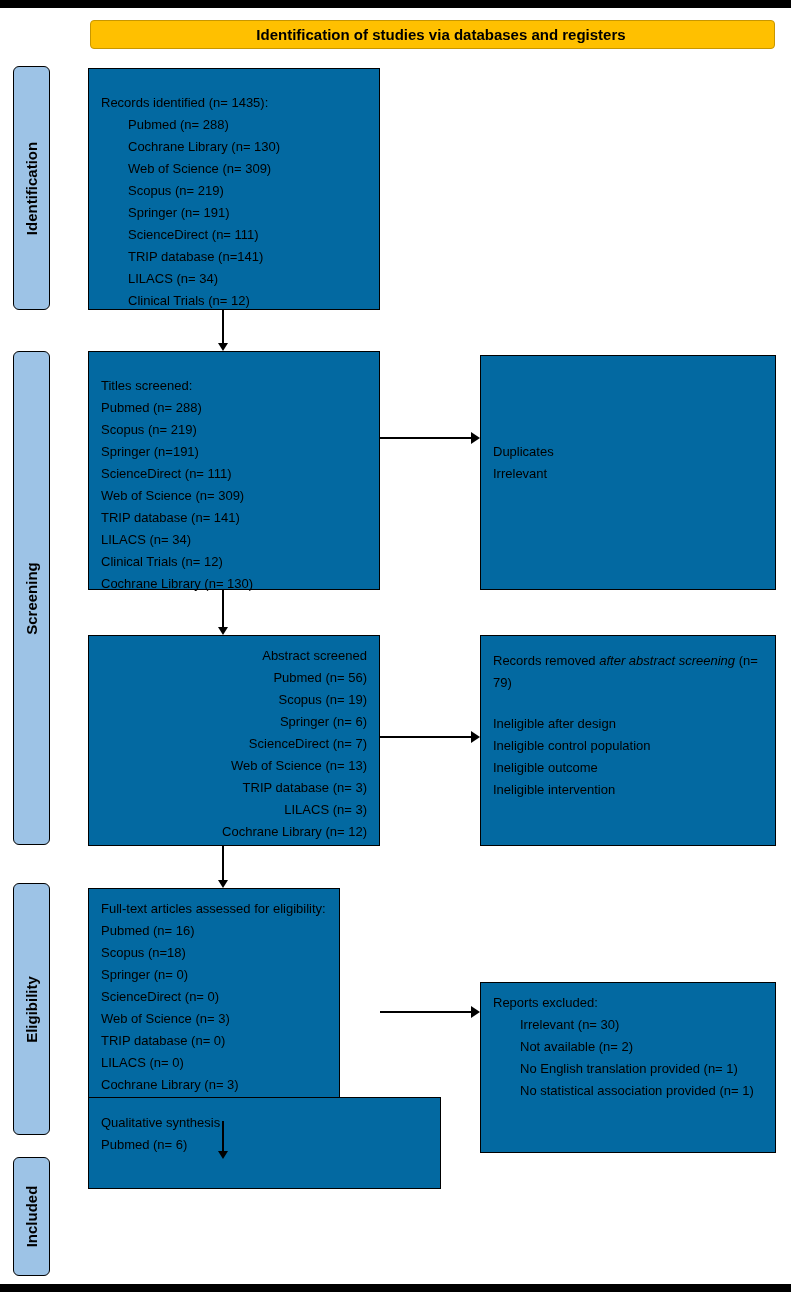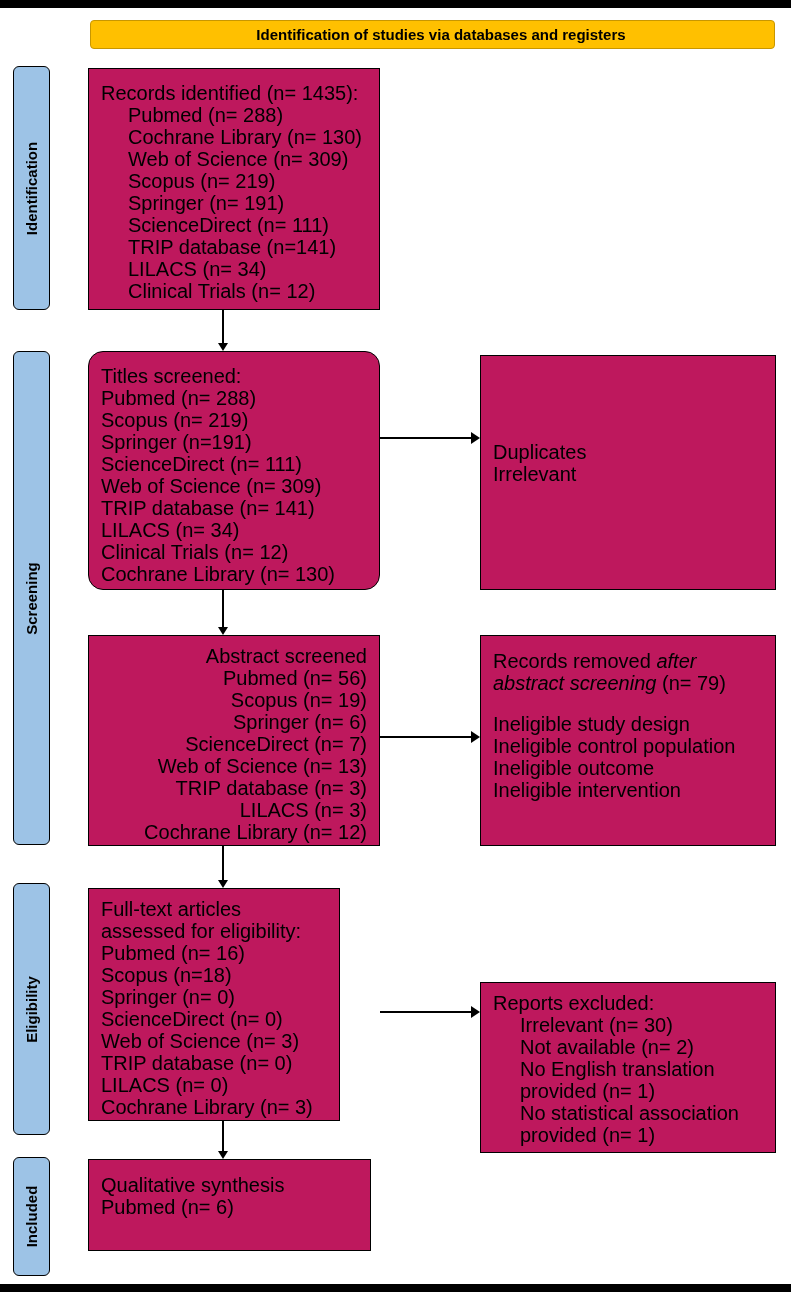--- a/index.html
+++ b/index.html
@@ -39,35 +39,35 @@
     white-space:nowrap;
     font-weight:bold; font-size:15px;
   }
   #sl-identification { top:66px;  height:244px; }
   #sl-screening      { top:351px; height:494px; }
   #sl-eligibility    { top:883px; height:252px; }
   #sl-included       { top:1157px; height:119px; }
 
   .box {
     position:absolute;
-    background:#be185d;
+    background:#0369a1;
     border:1.5px solid #000;
-    font-size:20px; line-height:22px;
-    padding:13px 12px;
+    font-size:13px; line-height:22px;
+    padding:23px 12px;
   }
   .lines { white-space:pre-line; }
   .indent { padding-left:27px; }
   .gap { margin-top:19px; }
   .it { font-style:italic; }
 
   #box1 { left:88px; top:68px;   width:292px; height:242px; }
-  #box2 { left:88px; top:351px;  width:292px; height:239px;border-radius:15px; }
+  #box2 { left:88px; top:351px;  width:292px; height:239px; }
   #box3 { left:88px; top:635px;  width:292px; height:211px; padding-top:9px;text-align:right; }
   #box4 { left:88px; top:888px;  width:252px; height:233px; padding-top:9px; }
-  #box5 { left:88px; top:1159px; width:283px; height:92px;  padding-top:14px; }
+  #box5 { left:88px; top:1097px; width:353px; height:92px;  padding-top:14px; }
 
   #r1 { left:480px; top:355px; width:296px; height:235px; padding-top:66px; }
   #r2 { left:480px; top:635px; width:296px; height:211px; padding-top:14px; }
   #r3 { left:480px; top:982px; width:296px; height:171px; padding-top:9px; }
 
   
   .arrow-v { position:absolute; left:218px; width:10px; }
   .arrow-v .shaft { position:absolute; left:4px; top:0; width:2px; background:#000; }
   .arrow-v .head  { position:absolute; left:0; bottom:0; width:0; height:0;
                     border-left:5px solid transparent; border-right:5px solid transparent;
@@ -169,21 +169,21 @@
 
   <div class="box" id="r1">
     <div class="lines gap">Duplicates
 Irrelevant</div>
   </div>
 
   <div class="box" id="r2">
     <div>
       <span>Records removed </span><span class="it">after abstract screening</span><span> (n= 79)</span>
     </div>
-    <div class="lines gap">Ineligible study design
+    <div class="lines gap">Ineligible after design
 Ineligible control population
 Ineligible outcome
 Ineligible intervention</div>
   </div>
 
   <div class="box" id="r3">
     <div>Reports excluded:</div>
     <div class="lines indent">Irrelevant (n= 30)
 Not available (n= 2)
 No English translation provided (n= 1)

